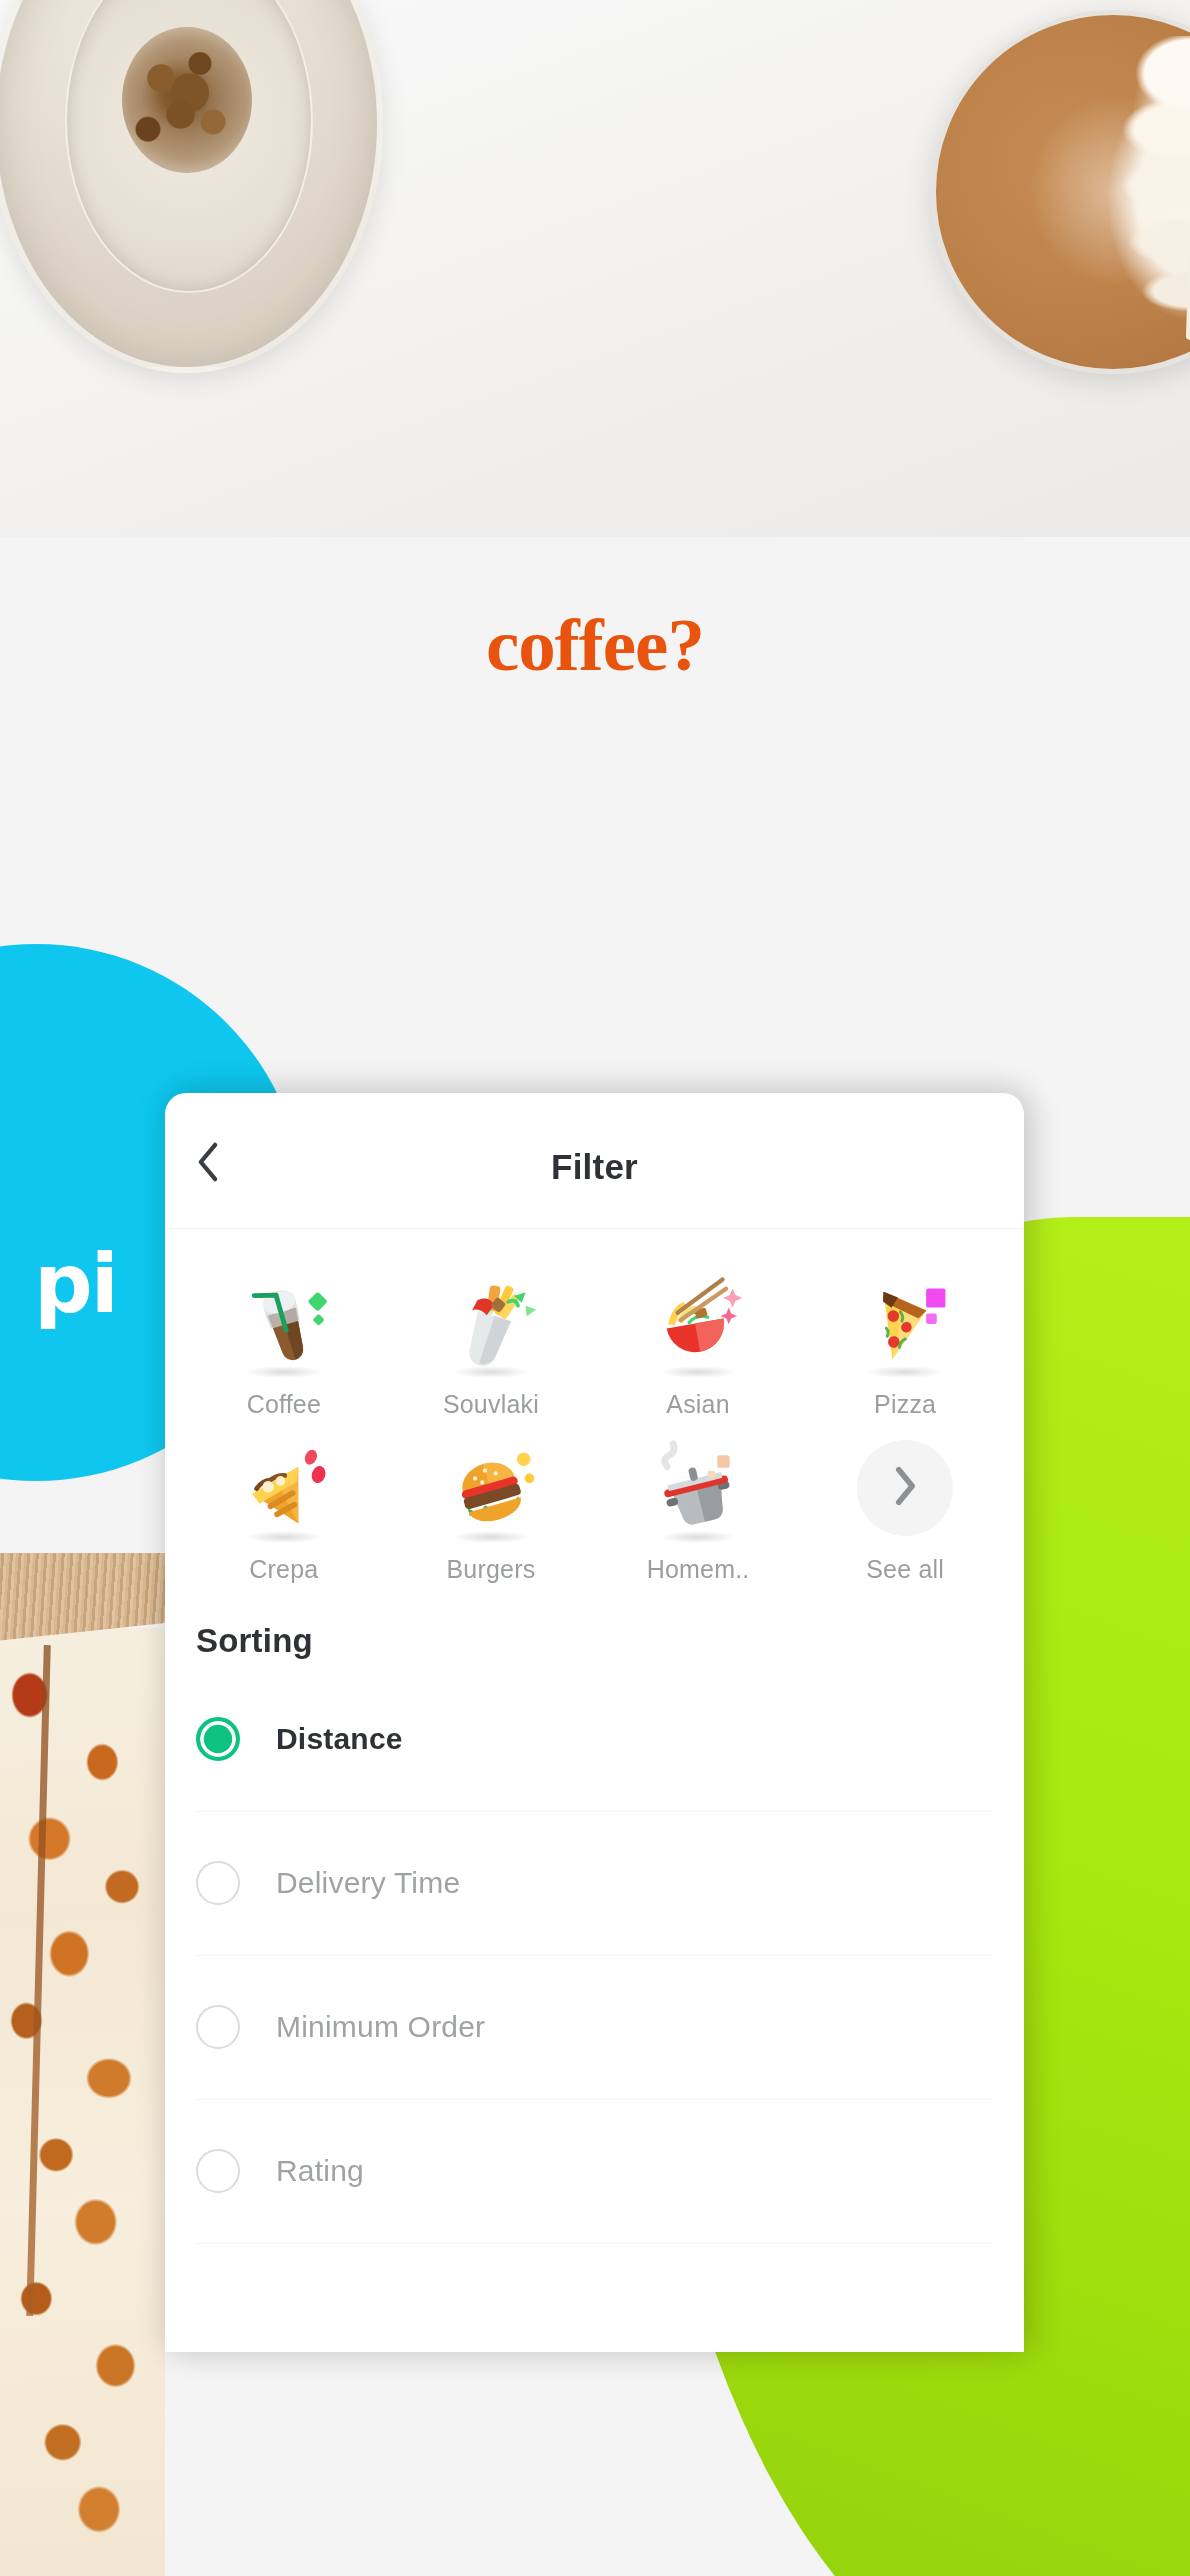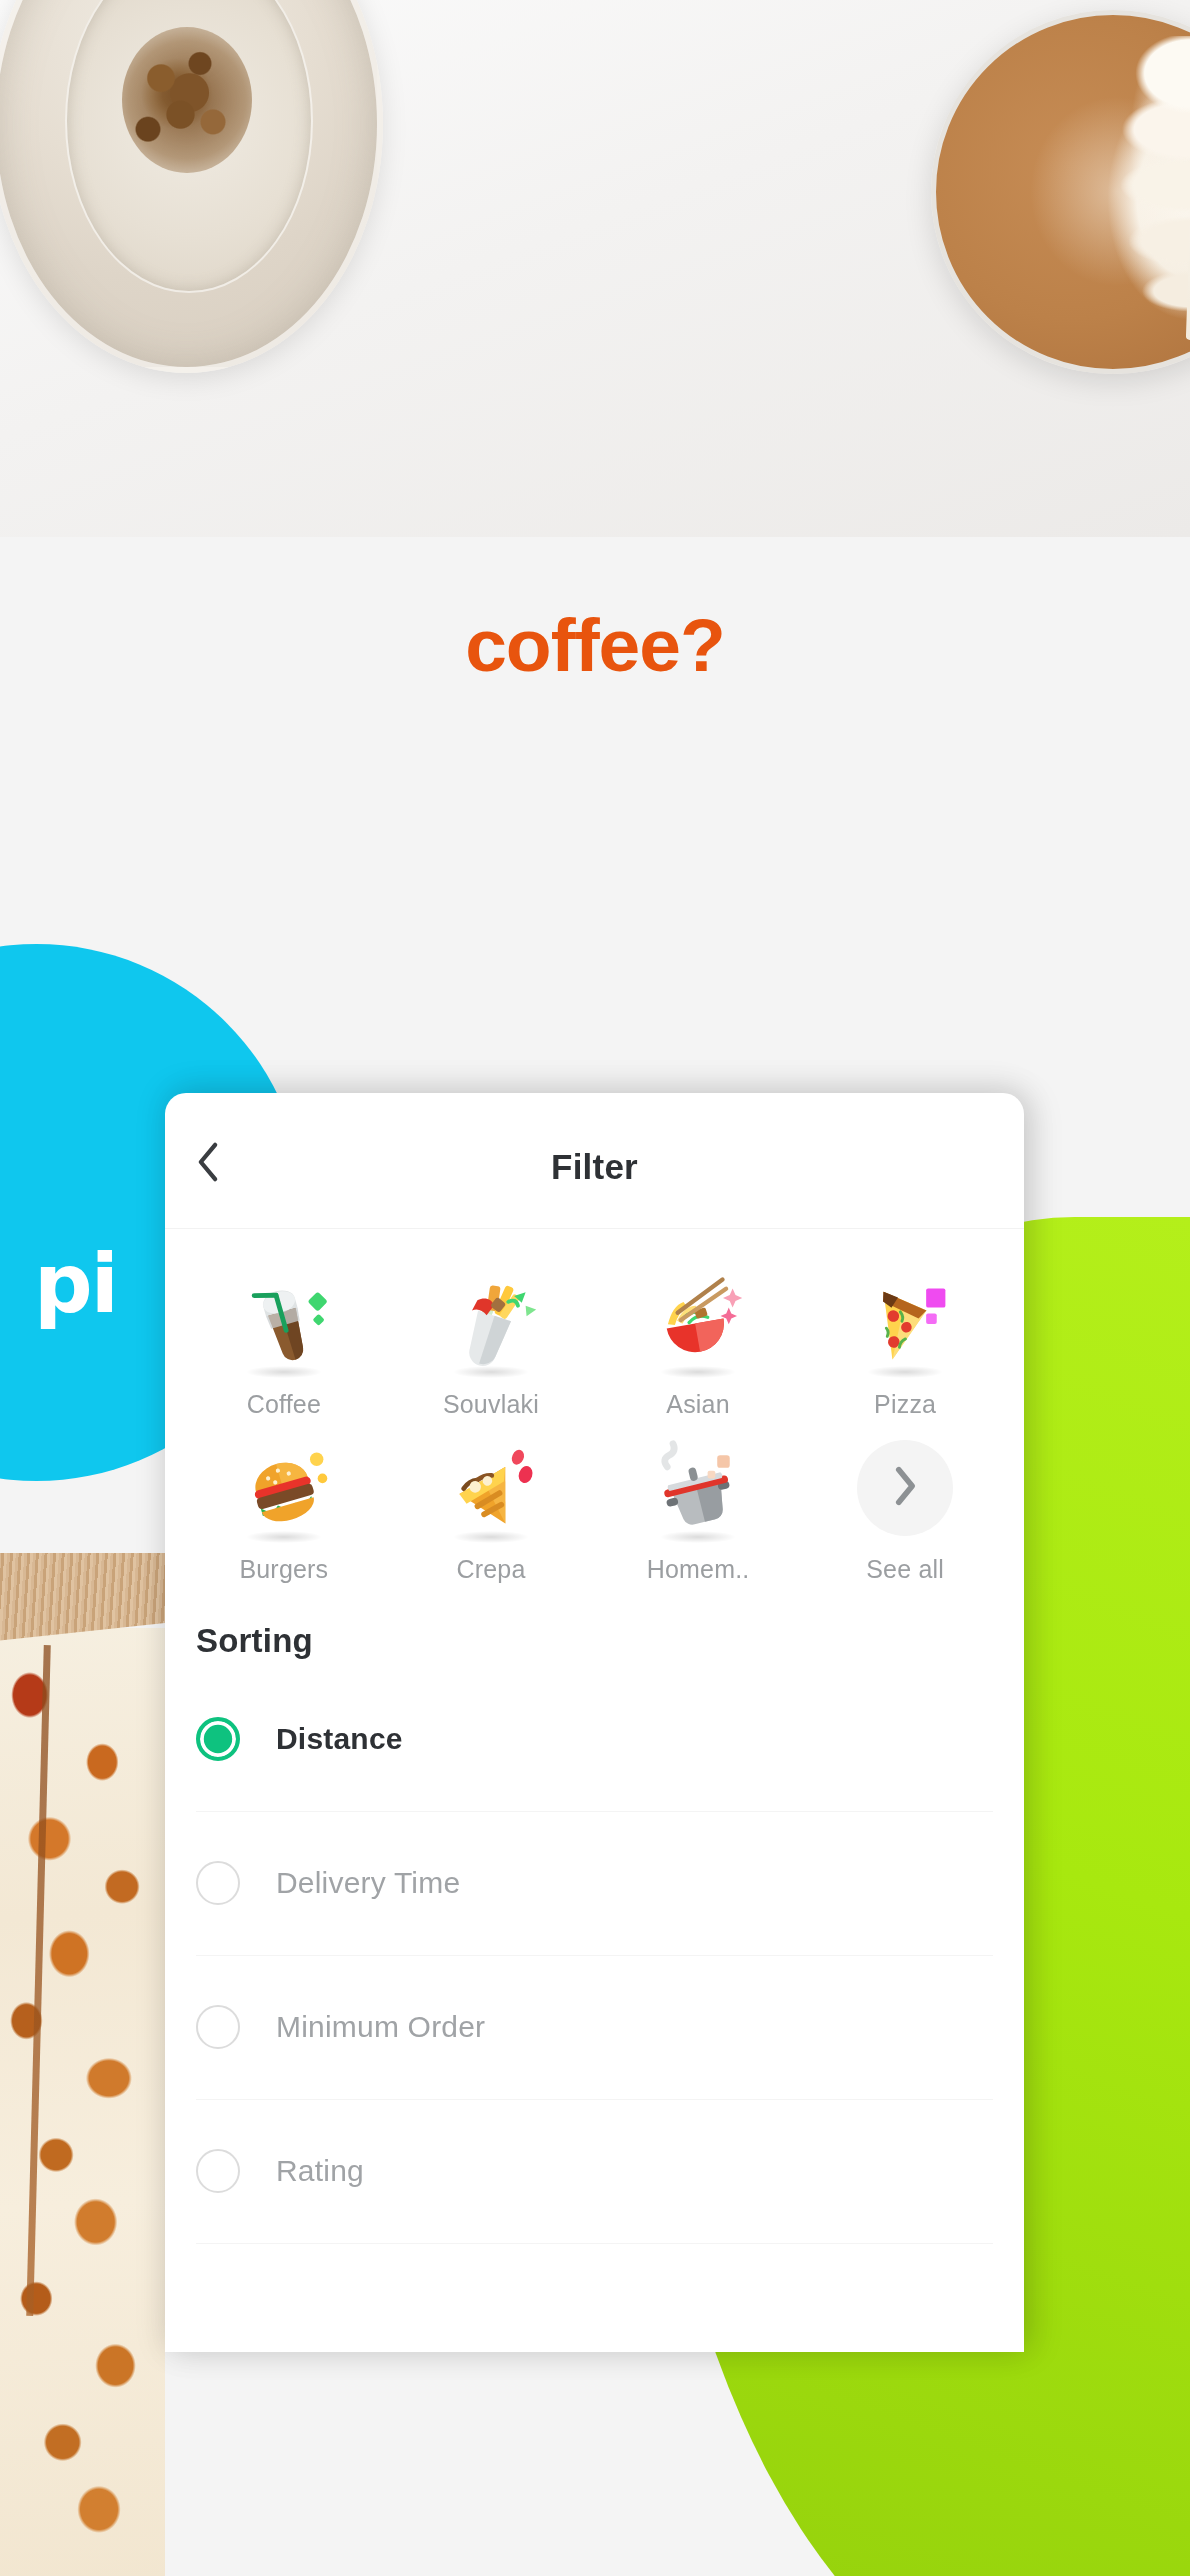--- a/index.html
+++ b/index.html
@@ -81,21 +81,21 @@
     position:absolute; left:2%; top:8%; width:70%; height:84%;
     border-radius:50%;
     background: radial-gradient(ellipse 60% 55% at 70% 50%, rgba(255,250,242,0.45) 0%, rgba(255,250,242,0) 58%);
   }
 
   
   .headline {
     position: absolute; left: 0; top: 602px; width: 1190px;
     text-align: center;
     font-size: 75px; font-weight: 700; letter-spacing: -1px;
-    font-family: Liberation Sans, sans-serif;
+    font-family: Liberation Serif, serif;
   }
 
   
   .cyan-circle {
     position: absolute; left: -232px; top: 944px; width: 537px; height: 537px;
     border-radius: 50%;
   }
   .cyan-word {
     position: absolute; left: 34px; top: 1236px;
     font-size: 82px; font-weight: 700; color: #ffffff; letter-spacing: -1.9px;
@@ -341,20 +341,42 @@
             <rect x="74" y="42" width="11" height="11" rx="2" fill="#f46cf5"></rect>
           </svg>
           <div class="shadow"></div>
         </div>
         <div class="cat-label">Pizza</div>
       </div>
 
       <div class="cat">
         <div class="cat-icon">
           <svg width="100" height="100" viewBox="0 0 104 104" aria-hidden="true">
+            <g transform="rotate(-18 52 56)">
+              <path d="M20 48 L74 36 L56 92 z" fill="#f0a32a"></path>
+              <path d="M48 42 L74 36 L56 92 z" fill="#f7b946" opacity=".85"></path>
+              <path d="M20 48 L74 36 L68 50 L24 60 z" fill="#ffd34d"></path>
+              <path d="M26 44 q8 -6 16 -4" stroke="#7a4a1e" stroke-width="5" fill="none" stroke-linecap="round"></path>
+              <path d="M42 40 q9 -3 16 0" stroke="#8a5423" stroke-width="5" fill="none" stroke-linecap="round"></path>
+              <circle cx="38" cy="46" r="6" fill="#fdf0cf"></circle>
+              <circle cx="52" cy="44" r="5" fill="#fdf0cf"></circle>
+              <path d="M34 66 L60 60" stroke="#d98c22" stroke-width="6" stroke-linecap="round"></path>
+              <path d="M38 76 L58 72" stroke="#d98c22" stroke-width="6" stroke-linecap="round"></path>
+            </g>
+            <ellipse cx="80" cy="20" rx="6" ry="8" fill="#f0485c" transform="rotate(24 80 20)"></ellipse>
+            <ellipse cx="88" cy="38" rx="7" ry="9" fill="#ed3150" transform="rotate(18 88 38)"></ellipse>
+          </svg>
+          <div class="shadow"></div>
+        </div>
+        <div class="cat-label">Crepa</div>
+      </div>
+
+      <div class="cat">
+        <div class="cat-icon">
+          <svg width="100" height="100" viewBox="0 0 104 104" aria-hidden="true">
             <g transform="rotate(-16 52 56)">
               <path d="M24 48 a28 22 0 0 1 56 0 z" fill="#f0a32a"></path>
               <path d="M52 26 a28 22 0 0 1 28 22 h-28 z" fill="#f7b946" opacity=".8"></path>
               <circle cx="40" cy="38" r="2.2" fill="#fdf0cf"></circle>
               <circle cx="52" cy="33" r="2.2" fill="#fdf0cf"></circle>
               <circle cx="62" cy="39" r="2.2" fill="#fdf0cf"></circle>
               <circle cx="46" cy="44" r="2.2" fill="#fdf0cf"></circle>
               <rect x="22" y="47" width="60" height="9" rx="4.5" fill="#e8332a"></rect>
               <rect x="22" y="55" width="60" height="12" rx="4" fill="#7a4a27"></rect>
               <path d="M24 66 q10 10 18 2 q10 10 18 2 q8 8 18 -2 l0 6 h-54 z" fill="#2bb24c"></path>
@@ -364,42 +386,20 @@
             <circle cx="92" cy="42" r="5" fill="#ffc93c"></circle>
           </svg>
           <div class="shadow"></div>
         </div>
         <div class="cat-label">Burgers</div>
       </div>
 
       <div class="cat">
         <div class="cat-icon">
           <svg width="100" height="100" viewBox="0 0 104 104" aria-hidden="true">
-            <g transform="rotate(-18 52 56)">
-              <path d="M20 48 L74 36 L56 92 z" fill="#f0a32a"></path>
-              <path d="M48 42 L74 36 L56 92 z" fill="#f7b946" opacity=".85"></path>
-              <path d="M20 48 L74 36 L68 50 L24 60 z" fill="#ffd34d"></path>
-              <path d="M26 44 q8 -6 16 -4" stroke="#7a4a1e" stroke-width="5" fill="none" stroke-linecap="round"></path>
-              <path d="M42 40 q9 -3 16 0" stroke="#8a5423" stroke-width="5" fill="none" stroke-linecap="round"></path>
-              <circle cx="38" cy="46" r="6" fill="#fdf0cf"></circle>
-              <circle cx="52" cy="44" r="5" fill="#fdf0cf"></circle>
-              <path d="M34 66 L60 60" stroke="#d98c22" stroke-width="6" stroke-linecap="round"></path>
-              <path d="M38 76 L58 72" stroke="#d98c22" stroke-width="6" stroke-linecap="round"></path>
-            </g>
-            <ellipse cx="80" cy="20" rx="6" ry="8" fill="#f0485c" transform="rotate(24 80 20)"></ellipse>
-            <ellipse cx="88" cy="38" rx="7" ry="9" fill="#ed3150" transform="rotate(18 88 38)"></ellipse>
-          </svg>
-          <div class="shadow"></div>
-        </div>
-        <div class="cat-label">Crepa</div>
-      </div>
-
-      <div class="cat">
-        <div class="cat-icon">
-          <svg width="100" height="100" viewBox="0 0 104 104" aria-hidden="true">
             <g transform="rotate(-14 52 58)">
               <path d="M26 50 h52 l-5 30 a10 10 0 0 1 -10 8 h-22 a10 10 0 0 1 -10 -8 z" fill="#b8bcbf"></path>
               <path d="M52 50 h26 l-5 30 a10 10 0 0 1 -10 8 h-11 z" fill="#989da1"></path>
               <rect x="18" y="56" width="12" height="8" rx="4" fill="#6d7276"></rect>
               <rect x="74" y="52" width="12" height="8" rx="4" fill="#6d7276"></rect>
               <path d="M22 46 h60 a4 4 0 0 1 0 8 h-60 a4 4 0 0 1 0 -8 z" fill="#e0352b"></path>
               <path d="M24 42 h56 a5 5 0 0 1 0 6 h-56 a5 5 0 0 1 0 -6 z" fill="#d6dadd"></path>
               <rect x="48" y="30" width="8" height="14" rx="4" fill="#8b9093"></rect>
             </g>
             <path d="M20 30 q-6 -8 2 -12 q8 -4 4 -12" stroke="#e3e5e6" stroke-width="7" fill="none" stroke-linecap="round"></path>

